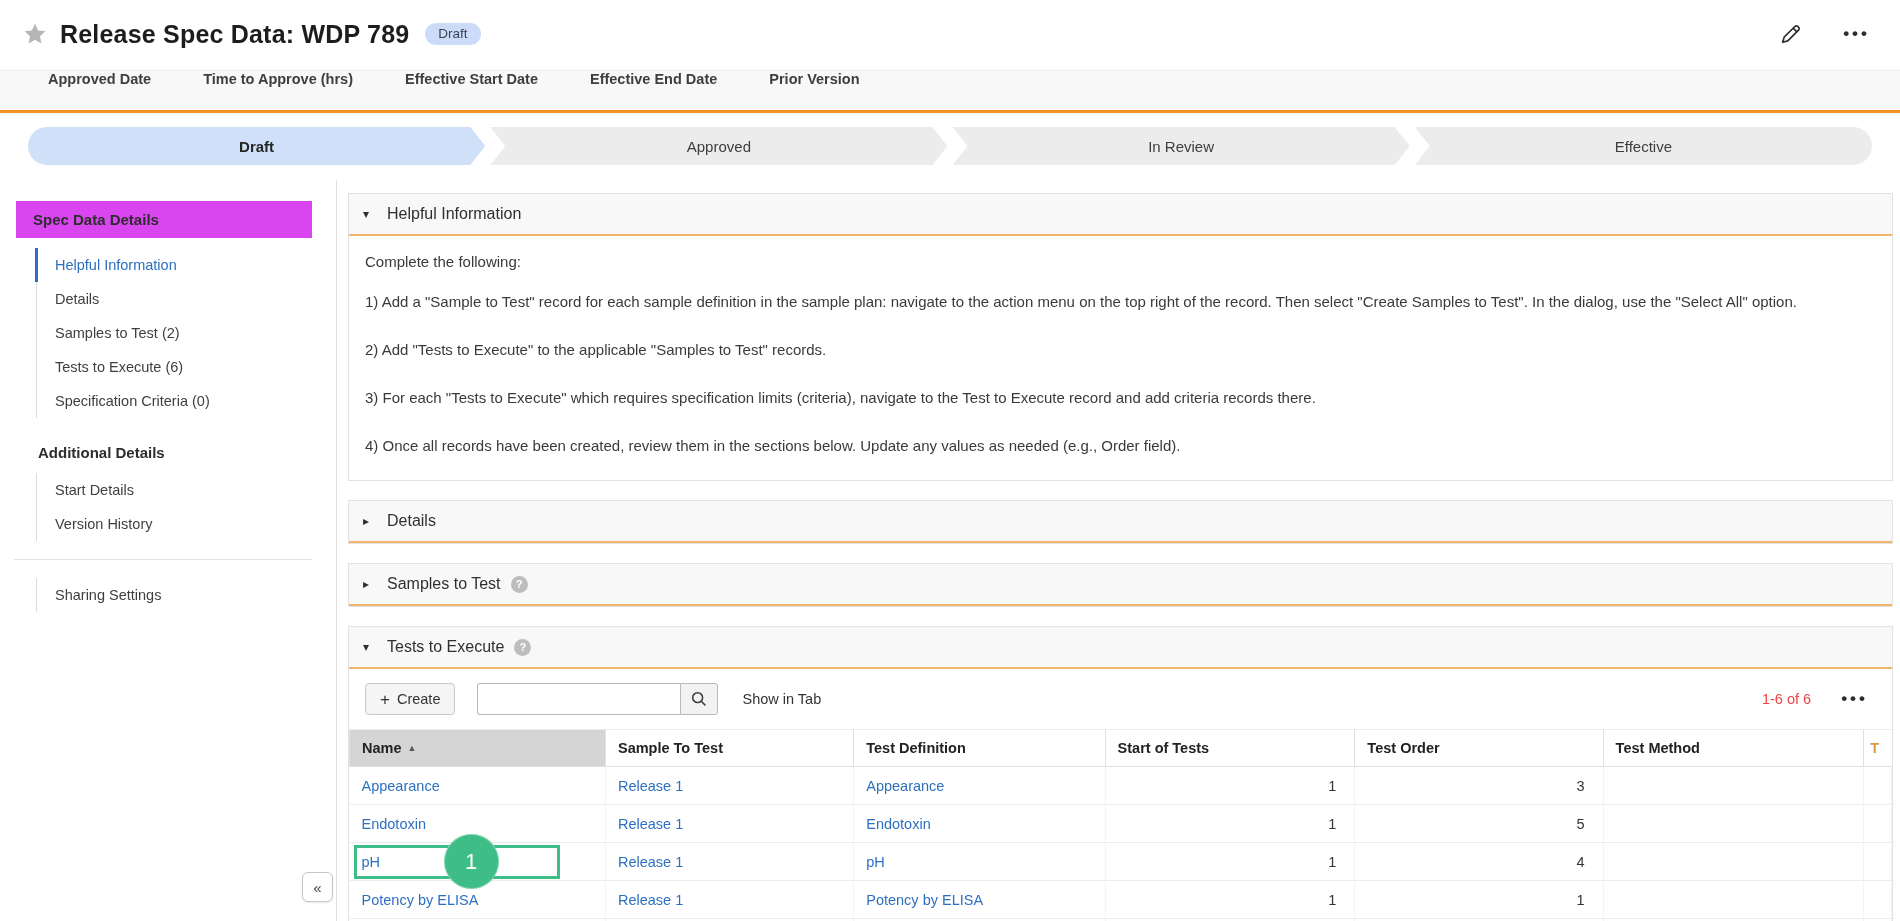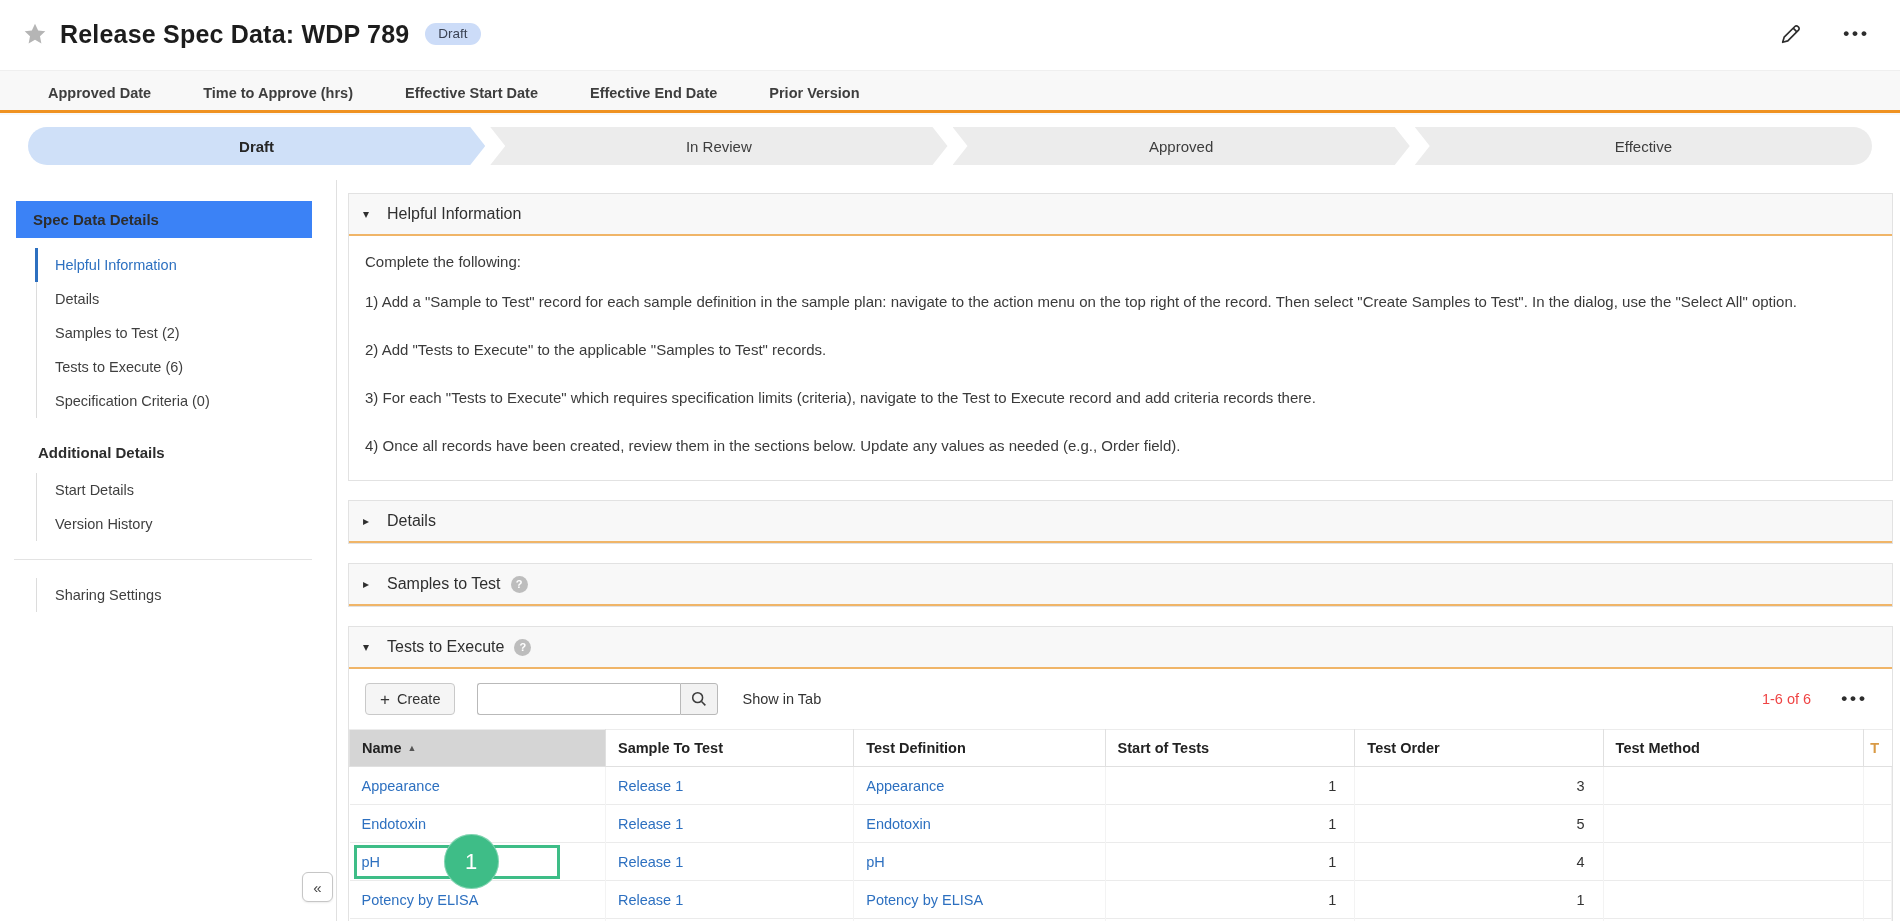--- a/index.html
+++ b/index.html
@@ -16,42 +16,42 @@
   .page-title { font-size:25px; font-weight:600; color:#1d1d1d; margin:0 0 0 12px; letter-spacing:.2px; }
   .status-pill { margin-left:16px; background:#ccdcf8; color:#3b4354; font-size:13.5px;
     padding:4px 13px; border-radius:13px; line-height:1; }
   .header-actions { margin-left:auto; display:flex; align-items:center; gap:40px; }
   .icon-btn { cursor:pointer; display:flex; align-items:center; justify-content:center; background:none; border:none; padding:0; }
   .pencil-svg { width:25px; height:25px; }
   .dots { font-size:17px; letter-spacing:3px; color:#2d2d2d; font-weight:bold; }
 
   
   .fields-bar { position:absolute; top:70px; left:0; right:0; height:45px; background:#f8f8f8;
-    border-top:1px solid #efefef; display:flex; align-items:center; gap:52px; padding-left:48px; }
+    border-top:1px solid #efefef; display:flex; align-items:flex-start; gap:52px; padding-left:48px; }
   .field-label { font-size:14.5px; font-weight:bold; color:#3e3e3e; white-space:nowrap; }
   .orange-line { position:absolute; top:110px; left:0; right:0; height:3px; background:#ef9221; }
 
   
   .workflow { position:absolute; top:127px; left:28px; right:28px; height:38px; display:flex; }
   .stage { flex:1; display:flex; align-items:center; justify-content:center;
     background:#ececec; font-size:15px; color:#3d3d3d; position:relative; }
   .stage + .stage { margin-left:5px; }
   .stage.first { border-radius:19px 0 0 19px;
     clip-path:polygon(0 0, calc(100% - 15px) 0, 100% 50%, calc(100% - 15px) 100%, 0 100%); }
   .stage.mid { clip-path:polygon(0 0, calc(100% - 15px) 0, 100% 50%, calc(100% - 15px) 100%, 0 100%, 15px 50%); }
   .stage.last { border-radius:0 19px 19px 0;
     clip-path:polygon(0 0, 100% 0, 100% 100%, 0 100%, 15px 50%); }
   .stage.active { background:#cfe0f8; font-weight:bold; color:#262626; }
 
   
   .layout { position:absolute; top:180px; left:0; right:0; bottom:0; display:flex; }
 
   
   .sidebar { width:337px; flex:0 0 337px; border-right:1px solid #e0e0e0; padding-top:21px; }
-  .sb-header { background:#3b82f6; margin:0 24px 10px 16px; padding:10px 8px 10px 17px;
+  .sb-header { background:#d946ef; margin:0 24px 10px 16px; padding:10px 8px 10px 17px;
     font-size:15px; font-weight:bold; color:#2d2d2d; }
   .sb-list { list-style:none; margin:4px 0 18px 36px; padding:0; border-left:1px solid #dcdcdc; }
   .sb-item { padding:8px 10px 8px 18px; font-size:14.5px; color:#3f3f3f; cursor:pointer; line-height:18px; }
   .sb-item.active { color:#2d70c0; border-left:3px solid #2d70c0; margin-left:-2px; padding-left:17px; }
   .sb-subheader { font-size:15px; font-weight:bold; color:#2d2d2d; margin:26px 0 12px 38px; }
   .sb-divider { border:none; border-top:1px solid #e3e3e3; margin:18px 24px 18px 14px; }
   .collapse-btn { position:absolute; left:302px; top:872px; width:31px; height:30px;
     background:#fff; border:1px solid #c6c6c6; border-radius:6px; color:#444; font-size:15px;
     display:flex; align-items:center; justify-content:center; cursor:pointer;
     box-shadow:0 1px 2px rgba(0,0,0,.08); z-index:5; }
@@ -130,22 +130,22 @@
   <span class="field-label">Approved Date</span>
   <span class="field-label">Time to Approve (hrs)</span>
   <span class="field-label">Effective Start Date</span>
   <span class="field-label">Effective End Date</span>
   <span class="field-label">Prior Version</span>
 </div>
 <div class="orange-line"></div>
 
 <div class="workflow">
   <div class="stage first active">Draft</div>
+  <div class="stage mid">Approved</div>
   <div class="stage mid">In Review</div>
-  <div class="stage mid">Approved</div>
   <div class="stage last">Effective</div>
 </div>
 
 <div class="layout">
 
   <div class="sidebar">
     <div class="sb-header">Spec Data Details</div>
     <ul class="sb-list">
       <li class="sb-item active">Helpful Information</li>
       <li class="sb-item">Details</li>

